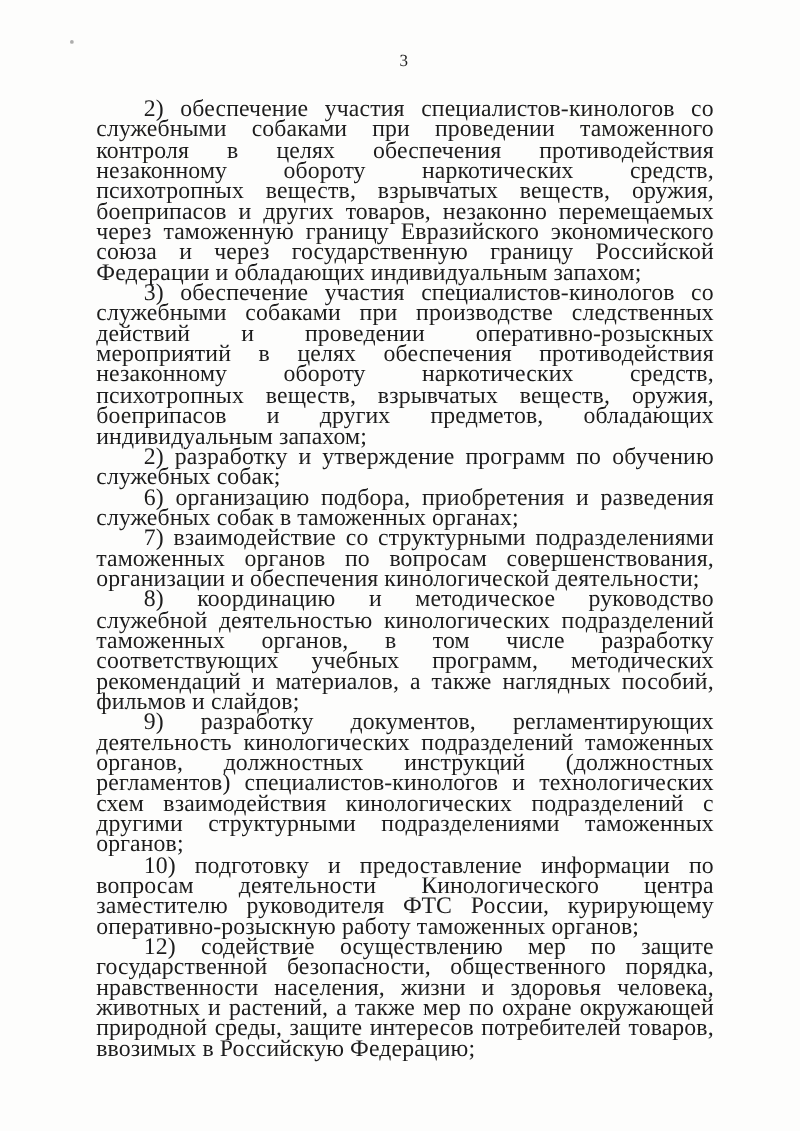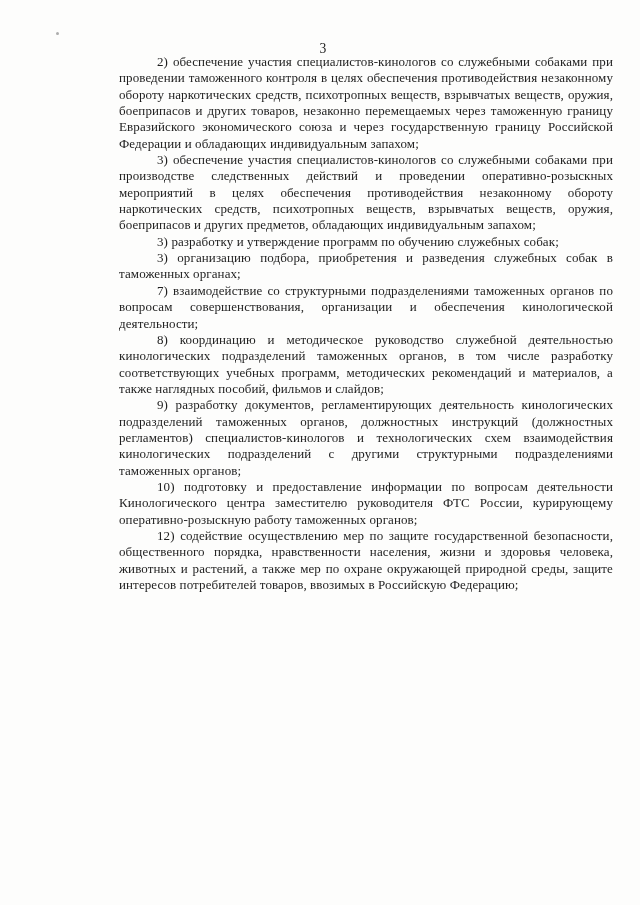--- a/index.html
+++ b/index.html
@@ -21,27 +21,26 @@
     top: 42px;
     left: 0;
     width: 646px;
     text-align: center;
     font-size: 13.6px;
     line-height: 14px;
   }
   .content {
     position: absolute;
     left: 77px;
-    top: 54px;
+    top: 80px;
     width: 494px;
     text-align: justify;
-    font-size: 13px;
+    font-size: 19px;
     line-height: 16.35px;
     letter-spacing: 0.1px;
-    margin-left: 42px;
   }
   .content p {
     margin: 0;
     padding: 0;
     text-indent: 38px;
   }
   .scan-dot {
     position: absolute;
     left: 56px;
     top: 32px;
@@ -54,21 +53,21 @@
 </style>
 </head>
 <body>
 
 <div class="page">
   <span class="scan-dot"></span>
   <div class="page-number">3</div>
   <div class="content">
     <p>2) обеспечение участия специалистов-кинологов со служебными собаками при проведении таможенного контроля в целях обеспечения противодействия незаконному обороту наркотических средств, психотропных веществ, взрывчатых веществ, оружия, боеприпасов и других товаров, незаконно перемещаемых через таможенную границу Евразийского экономического союза и через государственную границу Российской Федерации и обладающих индивидуальным запахом;</p>
     <p>3) обеспечение участия специалистов-кинологов со служебными собаками при производстве следственных действий и проведении оперативно-розыскных мероприятий в целях обеспечения противодействия незаконному обороту наркотических средств, психотропных веществ, взрывчатых веществ, оружия, боеприпасов и других предметов, обладающих индивидуальным запахом;</p>
-    <p>3) разработку и утверждение программ по обучению служебных собак;</p>
-    <p>3) организацию подбора, приобретения и разведения служебных собак в таможенных органах;</p>
+    <p>2) разработку и утверждение программ по обучению служебных собак;</p>
+    <p>6) организацию подбора, приобретения и разведения служебных собак в таможенных органах;</p>
     <p>7) взаимодействие со структурными подразделениями таможенных органов по вопросам совершенствования, организации и обеспечения кинологической деятельности;</p>
     <p>8) координацию и методическое руководство служебной деятельностью кинологических подразделений таможенных органов, в том числе разработку соответствующих учебных программ, методических рекомендаций и материалов, а также наглядных пособий, фильмов и слайдов;</p>
     <p>9) разработку документов, регламентирующих деятельность кинологических подразделений таможенных органов, должностных инструкций (должностных регламентов) специалистов-кинологов и технологических схем взаимодействия кинологических подразделений с другими структурными подразделениями таможенных органов;</p>
     <p>10) подготовку и предоставление информации по вопросам деятельности Кинологического центра заместителю руководителя ФТС России, курирующему оперативно-розыскную работу таможенных органов;</p>
     <p>12) содействие осуществлению мер по защите государственной безопасности, общественного порядка, нравственности населения, жизни и здоровья человека, животных и растений, а также мер по охране окружающей природной среды, защите интересов потребителей товаров, ввозимых в Российскую Федерацию;</p>
   </div>
 </div>
 
 </body></html>

